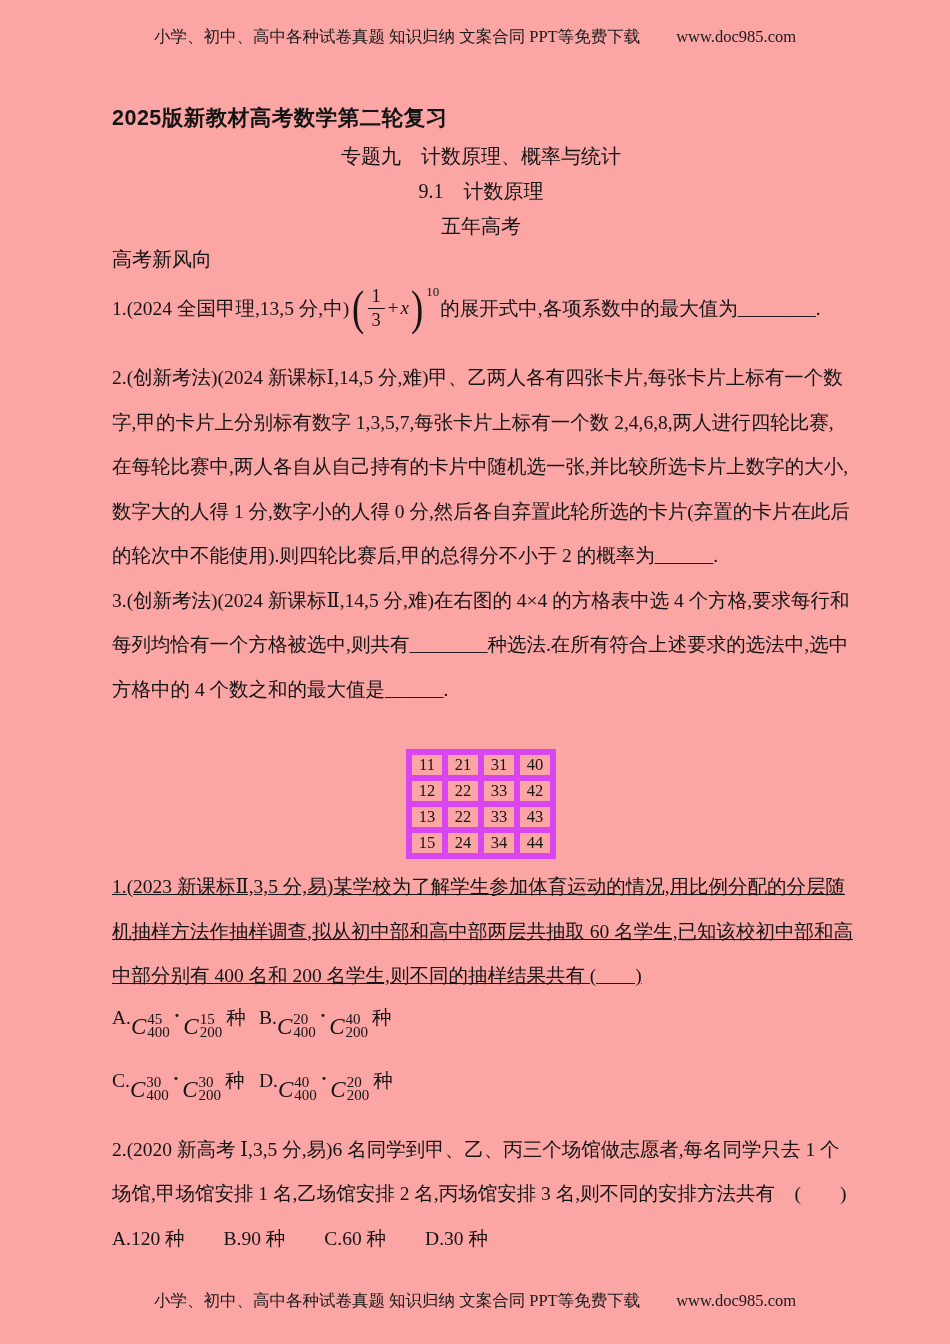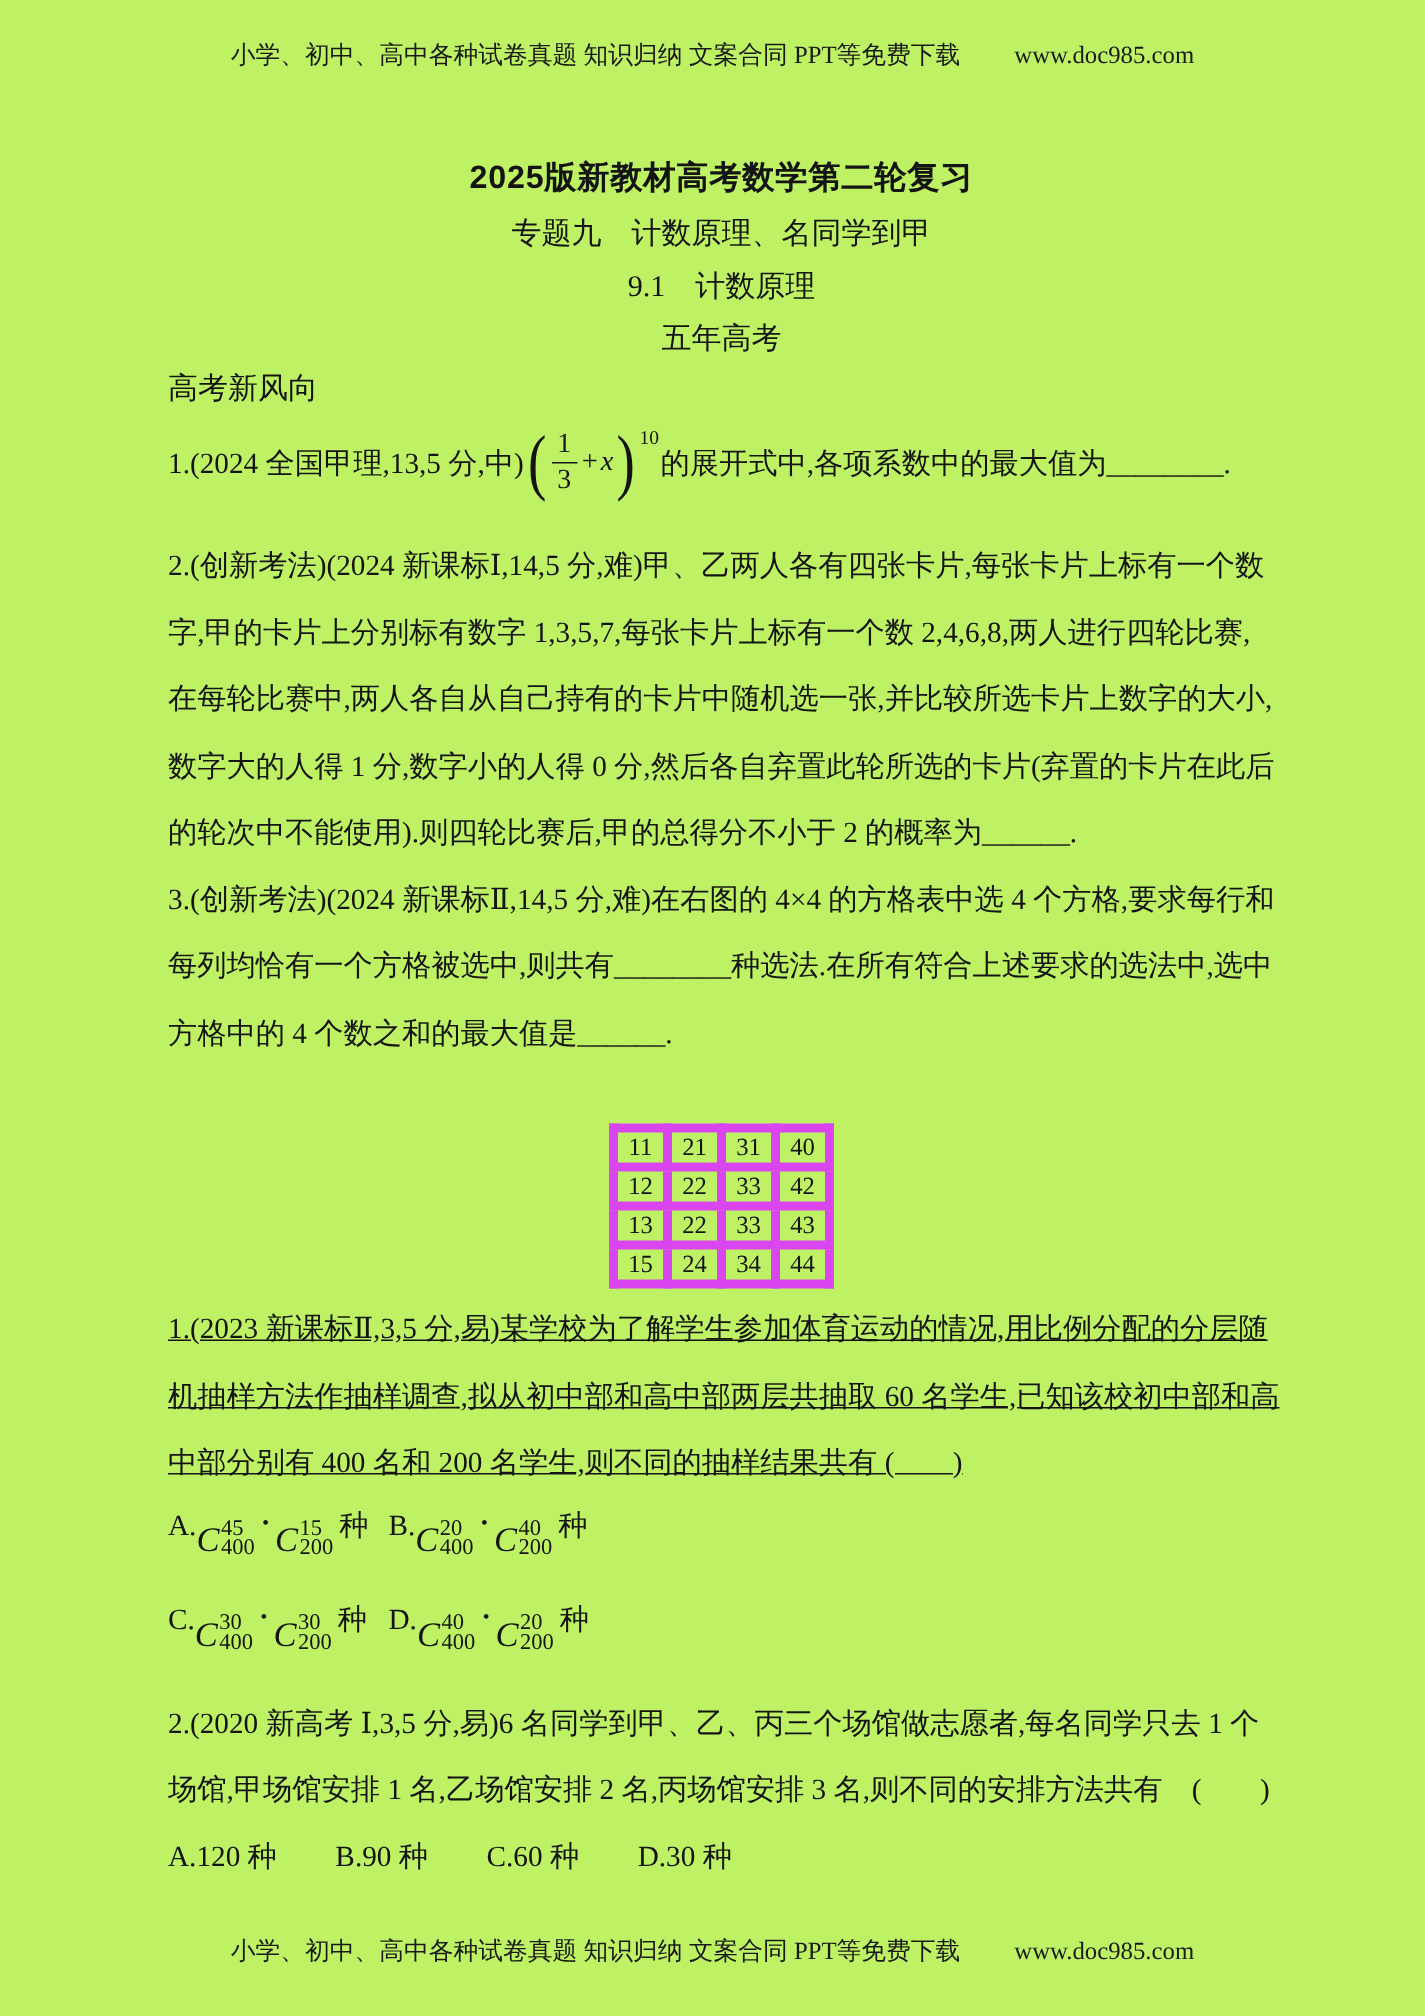--- a/index.html
+++ b/index.html
@@ -1,31 +1,30 @@
 <!DOCTYPE html>
 <html><head>
 <meta charset="utf-8">
 <style>
   html,body{margin:0;padding:0;background:#e8e8e8;}
   .page{
-    width:950px;height:1344px;margin:0 auto;background:#bef264;
+    width:950px;height:1344px;margin:0 auto;background:#fca5a5;
     font-family:"Liberation Serif","DejaVu Serif",serif;color:#141414;
     position:relative;overflow:hidden;box-sizing:border-box;
   }
   .banner{
     text-align:center;font-size:16.5px;padding-top:27px;line-height:20px;
     white-space:nowrap;color:#191919;
   }
   .banner .url{margin-left:36px;}
   .content{padding:0 100px 0 112px;}
   .doc-title{
     font-family:"Liberation Sans","DejaVu Sans",sans-serif;
     font-weight:700;font-size:21.5px;line-height:24px;margin-top:59px;
     letter-spacing:0.5px;
-    text-align:center;
   }
   .center-h{ text-align:center;font-size:20px;line-height:35px; }
   .center-wrap{margin-top:9px;}
   .trend{font-size:20px;line-height:30px;margin-top:0;}
   .bodyline{font-size:19.5px;line-height:32.5px;white-space:nowrap;margin-top:12px;}
   .q1row{
     display:flex;align-items:center;height:56px;margin-top:6px;
     font-size:19.5px;white-space:nowrap;
   }
   .q2block{margin-top:26px;}
@@ -71,21 +70,21 @@
 
   <div class="banner">
     <span>小学、初中、高中各种试卷真题  知识归纳  文案合同  PPT等免费下载</span><span class="url">www.doc985.com</span>
   </div>
 
   <div class="content">
 
     <div class="doc-title">2025版新教材高考数学第二轮复习</div>
 
     <div class="center-wrap">
-      <div class="center-h">专题九　计数原理、名同学到甲</div>
+      <div class="center-h">专题九　计数原理、概率与统计</div>
       <div class="center-h">9.1　计数原理</div>
       <div class="center-h">五年高考</div>
     </div>
 
     <div class="trend">高考新风向</div>
 
     <div class="q1row">
       <span>1.(2024 全国甲理,13,5 分,中)</span>
       <span class="formula">
         <span class="paren">(</span>

